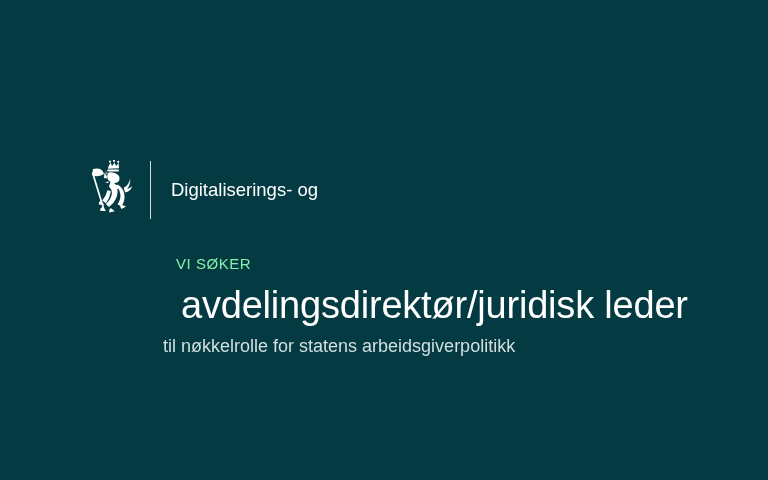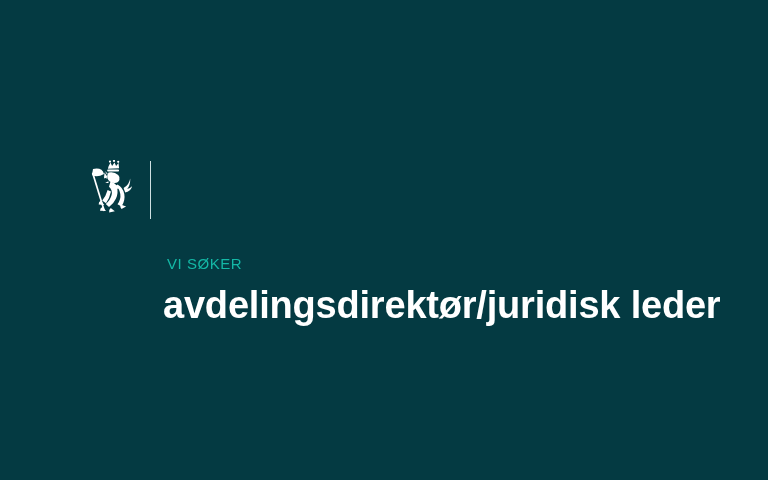--- a/index.html
+++ b/index.html
@@ -15,22 +15,22 @@
   .deco{position:absolute;top:0;right:0;width:360px;height:215px;}
 
   
   .logo{position:absolute;left:88px;top:160px;display:flex;align-items:center;}
   .crest{width:44px;height:60px;flex:0 0 auto;}
   .rule{width:1px;height:58px;background:#cfe0e2;margin:0 20px 0 18px;flex:0 0 auto;}
   .orgname{color:#ffffff;font-size:18.5px;line-height:1.28;font-weight:400;white-space:nowrap;}
 
   
   .copy{position:absolute;left:163px;top:256px;}
-  .eyebrow{color:#14b8a6;font-size:15px;letter-spacing:.55px;line-height:1;margin:0 0 14px 4px;font-weight:400;}
-  .headline{color:#ffffff;font-size:38px;line-height:1.06;font-weight:700;margin:0 0 10px 0;white-space:nowrap;letter-spacing:-.2px;}
+  .eyebrow{color:#86efac;font-size:15px;letter-spacing:.55px;line-height:1;margin:0 0 14px 13px;font-weight:400;}
+  .headline{color:#ffffff;font-size:38px;line-height:1.06;font-weight:400;margin:0 0 10px 18px;white-space:nowrap;letter-spacing:-.2px;}
   .subline{color:#d3dfe0;font-size:18px;line-height:1.25;font-weight:400;margin:0;white-space:nowrap;}
 </style>
 </head>
 <body>
 
 <div class="poster">
 
   <div class="deco">
 
     
@@ -85,21 +85,23 @@
         <path d="M12.9 40.5 q-2.6 1.6 -2.2 4 l5.6 .4 Z"></path>
         <path d="M14.6 46.8 q-2.8 1.4 -2.6 3.9 l6 .2 Z"></path>
         <path d="M32.6 44.4 q-1 2.8 .9 4.6 l4.6 -2.6 Z"></path>
         <path d="M22.8 48 q-2.4 2 -1.6 4.4 l5.6 -1.2 Z"></path>
       </g>
     </svg>
 
     <div class="rule"></div>
 
     <div class="orgname">
+      <div>Digitaliserings- og</div>
     </div>
   </div>
 
   <div class="copy">
     <p class="eyebrow">VI SØKER</p>
     <h1 class="headline">avdelingsdirektør/juridisk leder</h1>
+    <p class="subline">til nøkkelrolle for statens arbeidsgiverpolitikk</p>
   </div>
 
 </div>
 
 </body></html>

